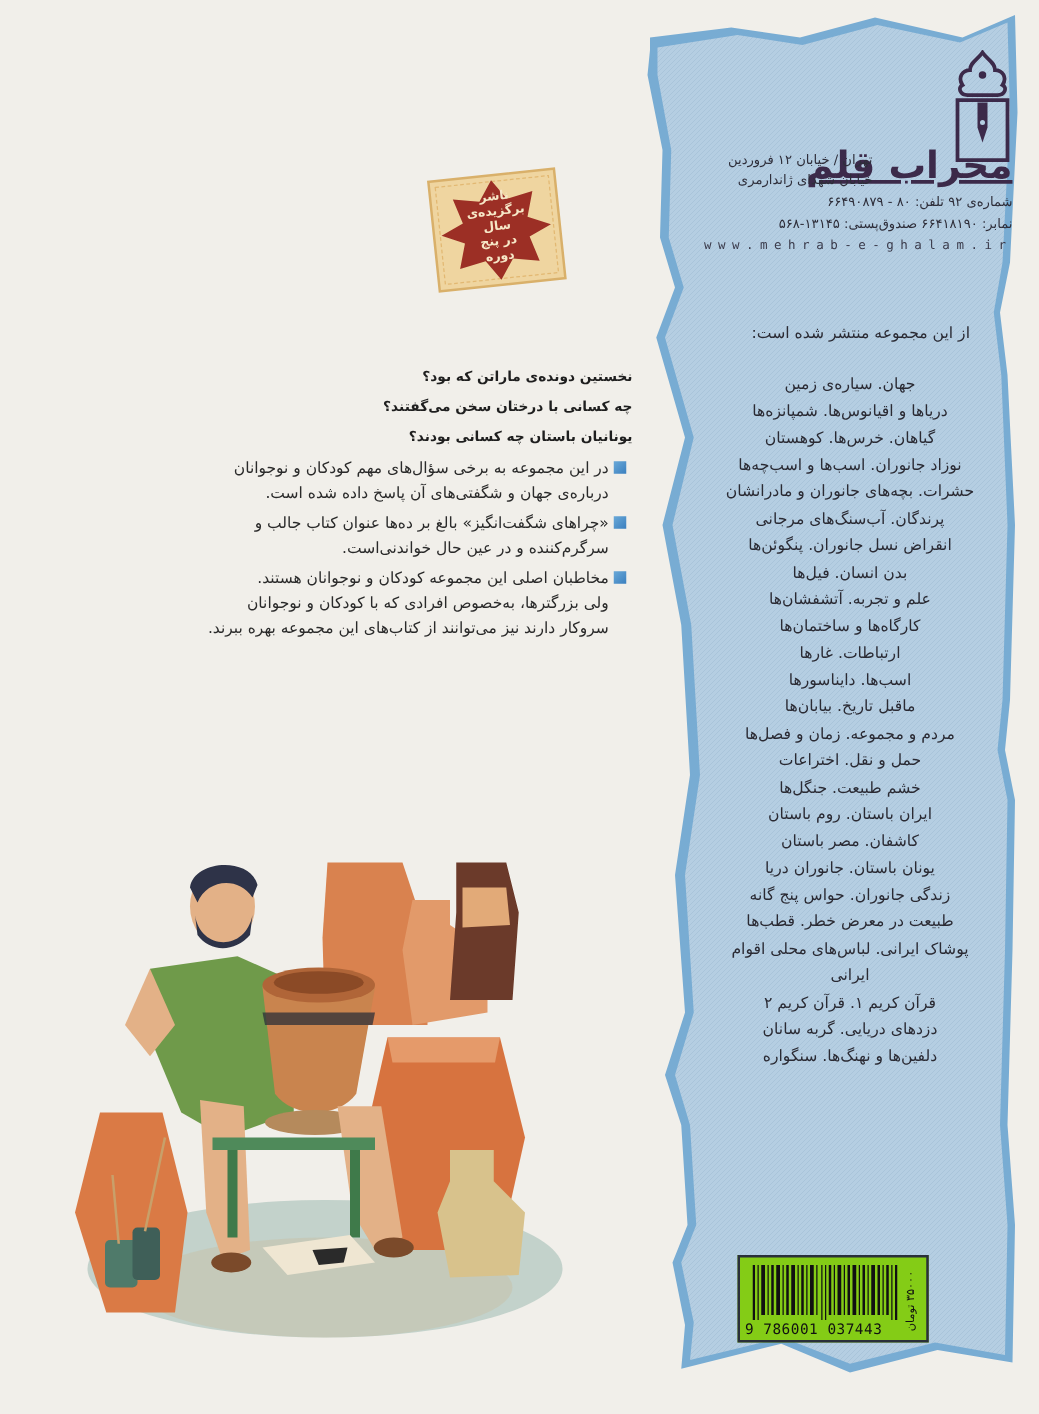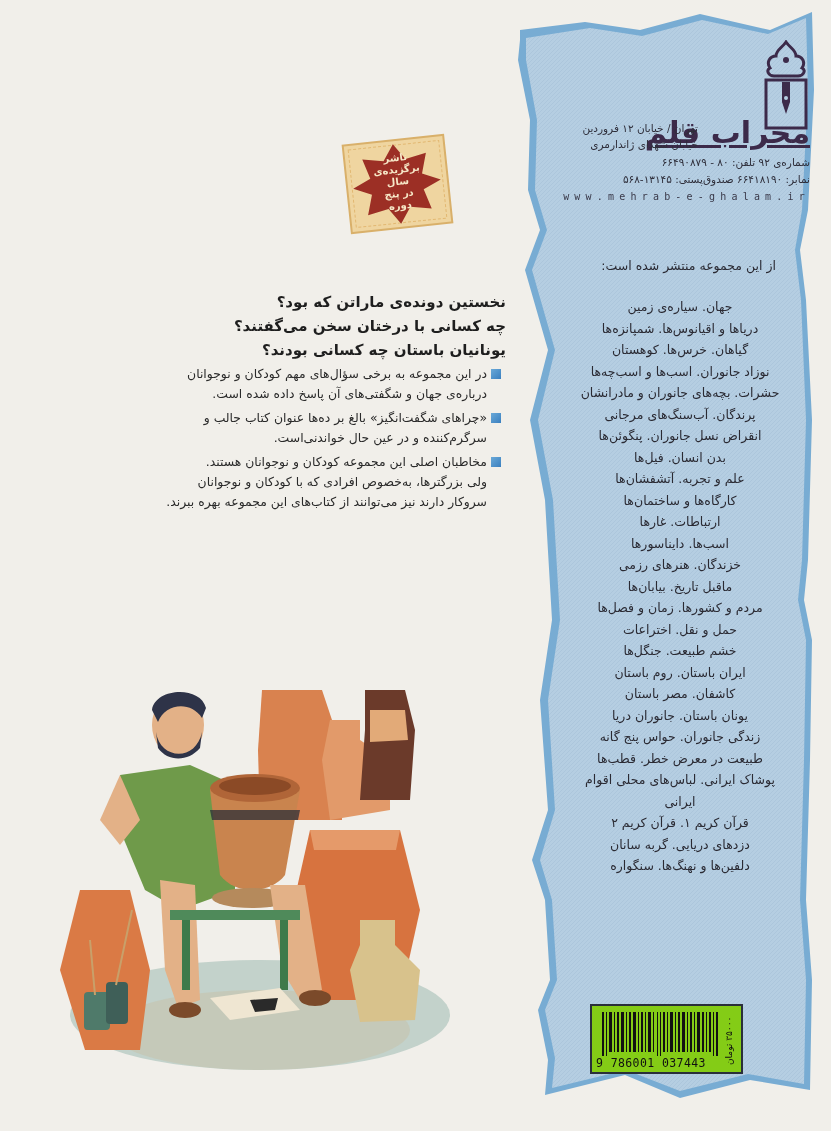--- a/index.html
+++ b/index.html
@@ -92,21 +92,21 @@
       direction: rtl; text-align: center; color: #f6e7c7;
       font-size: 10px; line-height: 12px; font-weight: bold;
       font-family: "DejaVu Sans", sans-serif;
     }
     .award-text span { display: block; }
 
     
     .questions {
       position: absolute; right: 325px; top: 290px; width: 360px;
       direction: rtl; text-align: right;
-      font-size: 15px; line-height: 24px; font-weight: bold; color: #1e1e1e;
+      font-size: 11px; line-height: 24px; font-weight: bold; color: #1e1e1e;
       font-family: "DejaVu Sans", sans-serif;
     }
     .questions div { white-space: nowrap; }
 
     
     .bullets {
       position: absolute; right: 330px; top: 364px; width: 350px;
       direction: rtl; text-align: right;
       font-size: 12.4px; line-height: 20px; color: #2a2a2a;
       font-family: "DejaVu Sans", sans-serif;
@@ -207,23 +207,22 @@
     <li>گیاهان. خرس‌ها. کوهستان</li>
     <li>نوزاد جانوران. اسب‌ها و اسب‌چه‌ها</li>
     <li>حشرات. بچه‌های جانوران و مادرانشان</li>
     <li>پرندگان. آب‌سنگ‌های مرجانی</li>
     <li>انقراض نسل جانوران. پنگوئن‌ها</li>
     <li>بدن انسان. فیل‌ها</li>
     <li>علم و تجربه. آتشفشان‌ها</li>
     <li>کارگاه‌ها و ساختمان‌ها</li>
     <li>ارتباطات. غارها</li>
     <li>اسب‌ها. دایناسورها</li>
-    <li>خزندگان. هنرهای رزمی</li>
     <li>ماقبل تاریخ. بیابان‌ها</li>
-    <li>مردم و کشورها. زمان و فصل‌ها</li>
+    <li>مردم و مجموعه. زمان و فصل‌ها</li>
     <li>حمل و نقل. اختراعات</li>
     <li>خشم طبیعت. جنگل‌ها</li>
     <li>ایران باستان. روم باستان</li>
     <li>کاشفان. مصر باستان</li>
     <li>یونان باستان. جانوران دریا</li>
     <li>زندگی جانوران. حواس پنج گانه</li>
     <li>طبیعت در معرض خطر. قطب‌ها</li>
     <li>پوشاک ایرانی. لباس‌های محلی اقوام</li>
     <li>ایرانی</li>
     <li>قرآن کریم ۱. قرآن کریم ۲</li>

